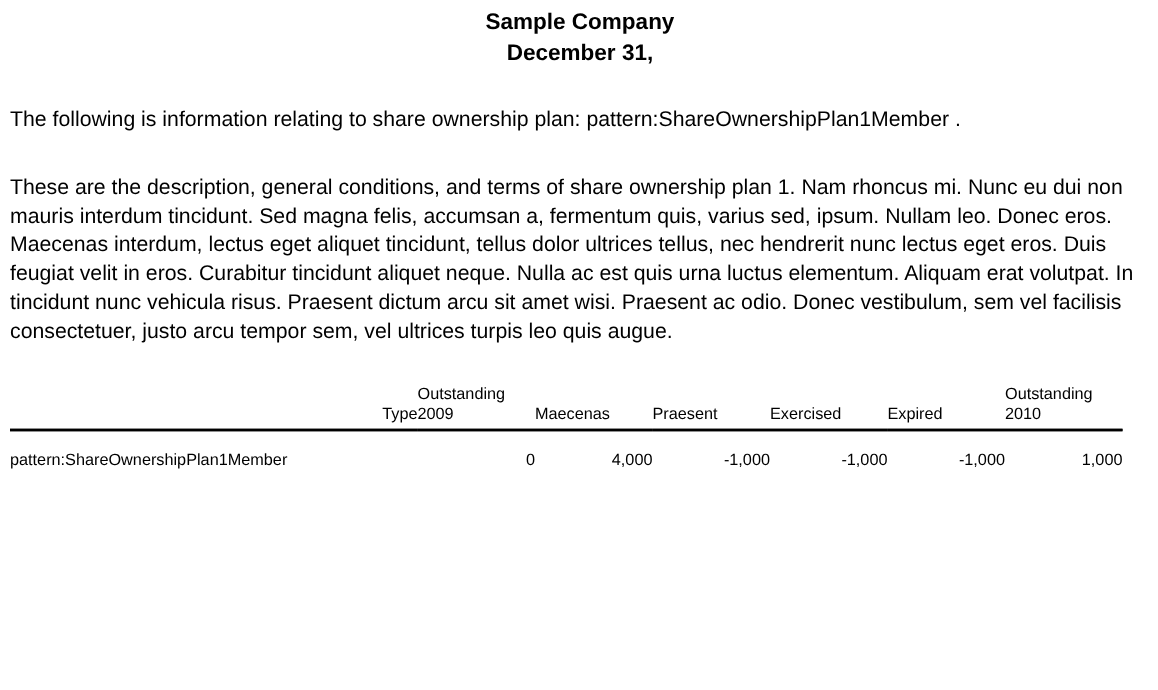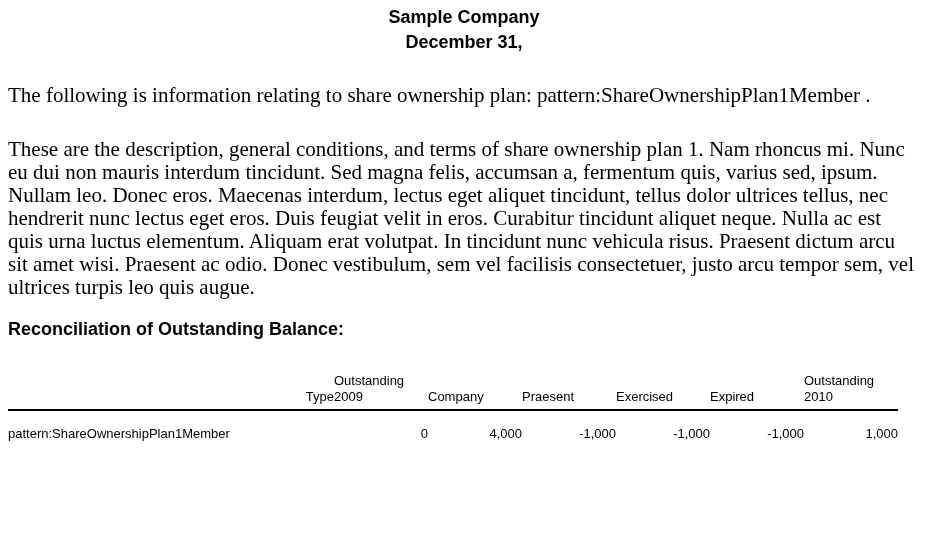--- a/index.html
+++ b/index.html
@@ -24,25 +24,24 @@
     white-space: nowrap;
     text-align: center;
   }
   .section-title {
     font-size: 18px;
     font-weight: bold;
     line-height: 25px;
     margin: 31px 0 0 0;
   }
   .body-text {
-    font-size: 21px;
+    font-size: 17px;
     line-height: 23px;
     margin: 29px 0 0 0;
     max-width: 912px;
-    font-family: Liberation Serif, serif;
   }
   .body-text.description {
     margin-top: 31px;
   }
   .recon-title {
     font-size: 18px;
     font-weight: bold;
     line-height: 25px;
     margin: 18px 0 0 0;
   }
@@ -86,40 +85,39 @@
   <div class="company-header">
     <div class="hline">Sample Company</div>
     <div class="hline">December 31,</div>
   </div>
 
 
   <p class="body-text intro">The following is information relating to share ownership plan: pattern:ShareOwnershipPlan1Member .</p>
 
   <p class="body-text description">These are the description, general conditions, and terms of share ownership plan 1. Nam rhoncus mi. Nunc eu dui non mauris interdum tincidunt. Sed magna felis, accumsan a, fermentum quis, varius sed, ipsum. Nullam leo. Donec eros. Maecenas interdum, lectus eget aliquet tincidunt, tellus dolor ultrices tellus, nec hendrerit nunc lectus eget eros. Duis feugiat velit in eros. Curabitur tincidunt aliquet neque. Nulla ac est quis urna luctus elementum. Aliquam erat volutpat. In tincidunt nunc vehicula risus. Praesent dictum arcu sit amet wisi. Praesent ac odio. Donec vestibulum, sem vel facilisis consectetuer, justo arcu tempor sem, vel ultrices turpis leo quis augue.</p>
 
-  <div class="recon-title">Reconciliation of Outstanding Balance:</div>
 
   <table class="recon-table">
     <colgroup>
       <col class="col-type">
       <col class="col-num">
       <col class="col-num">
       <col class="col-num">
       <col class="col-num">
       <col class="col-num">
       <col class="col-num">
     </colgroup>
     <thead>
       <tr>
         <th class="type-col">Type</th>
         <th>
           <span>Outstanding</span><br>
           <span>2009</span>
         </th>
-        <th>Company</th>
+        <th>Maecenas</th>
         <th>Praesent</th>
         <th>Exercised</th>
         <th>Expired</th>
         <th>
           <span>Outstanding</span><br>
           <span>2010</span>
         </th>
       </tr>
     </thead>
     <tbody>

